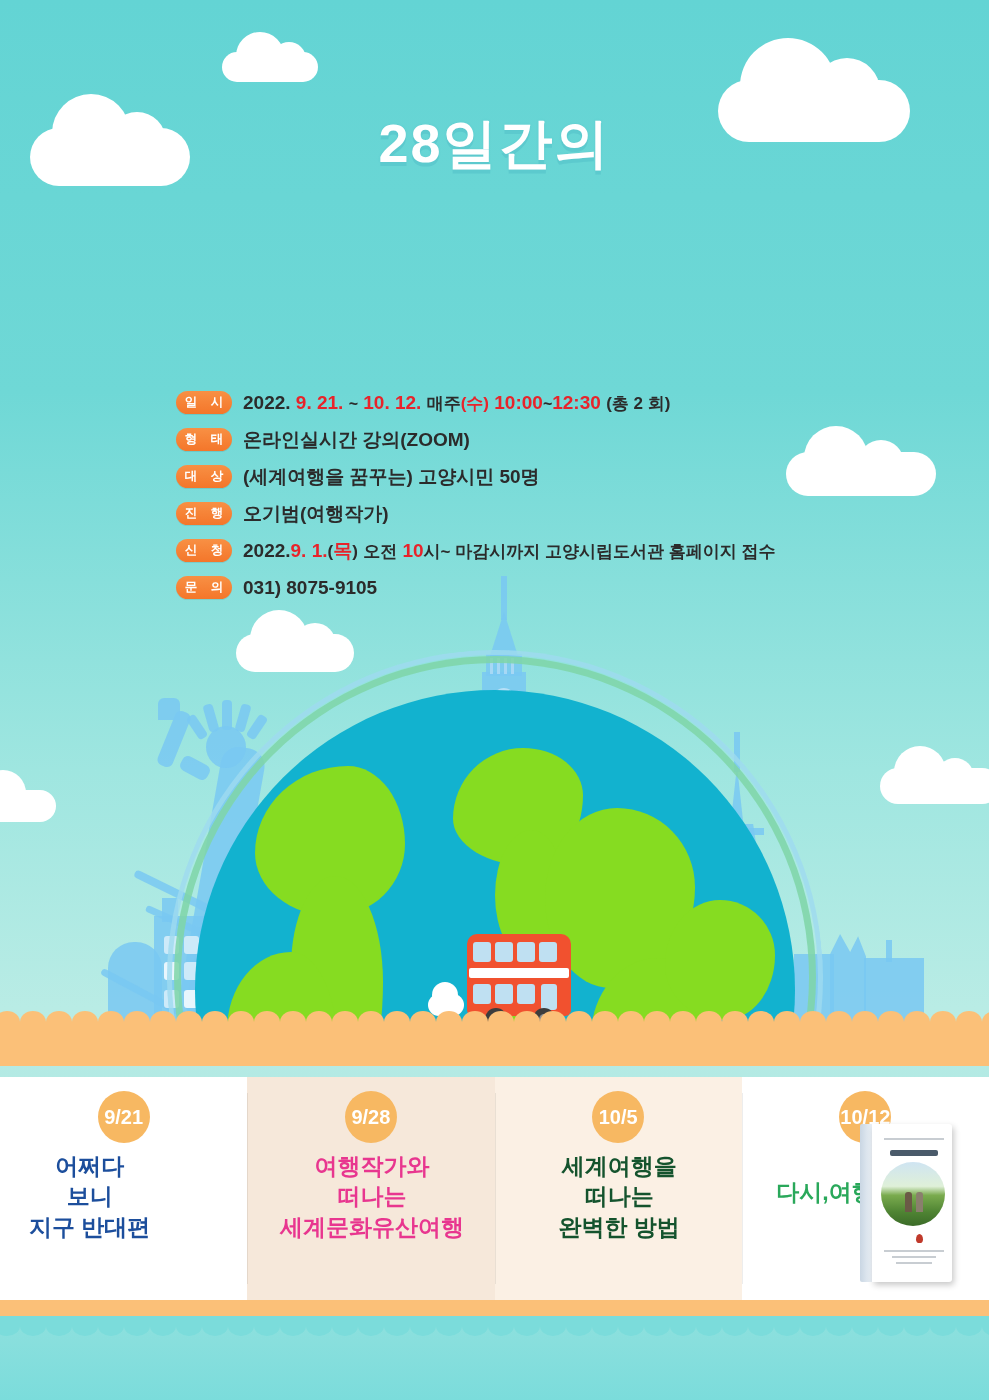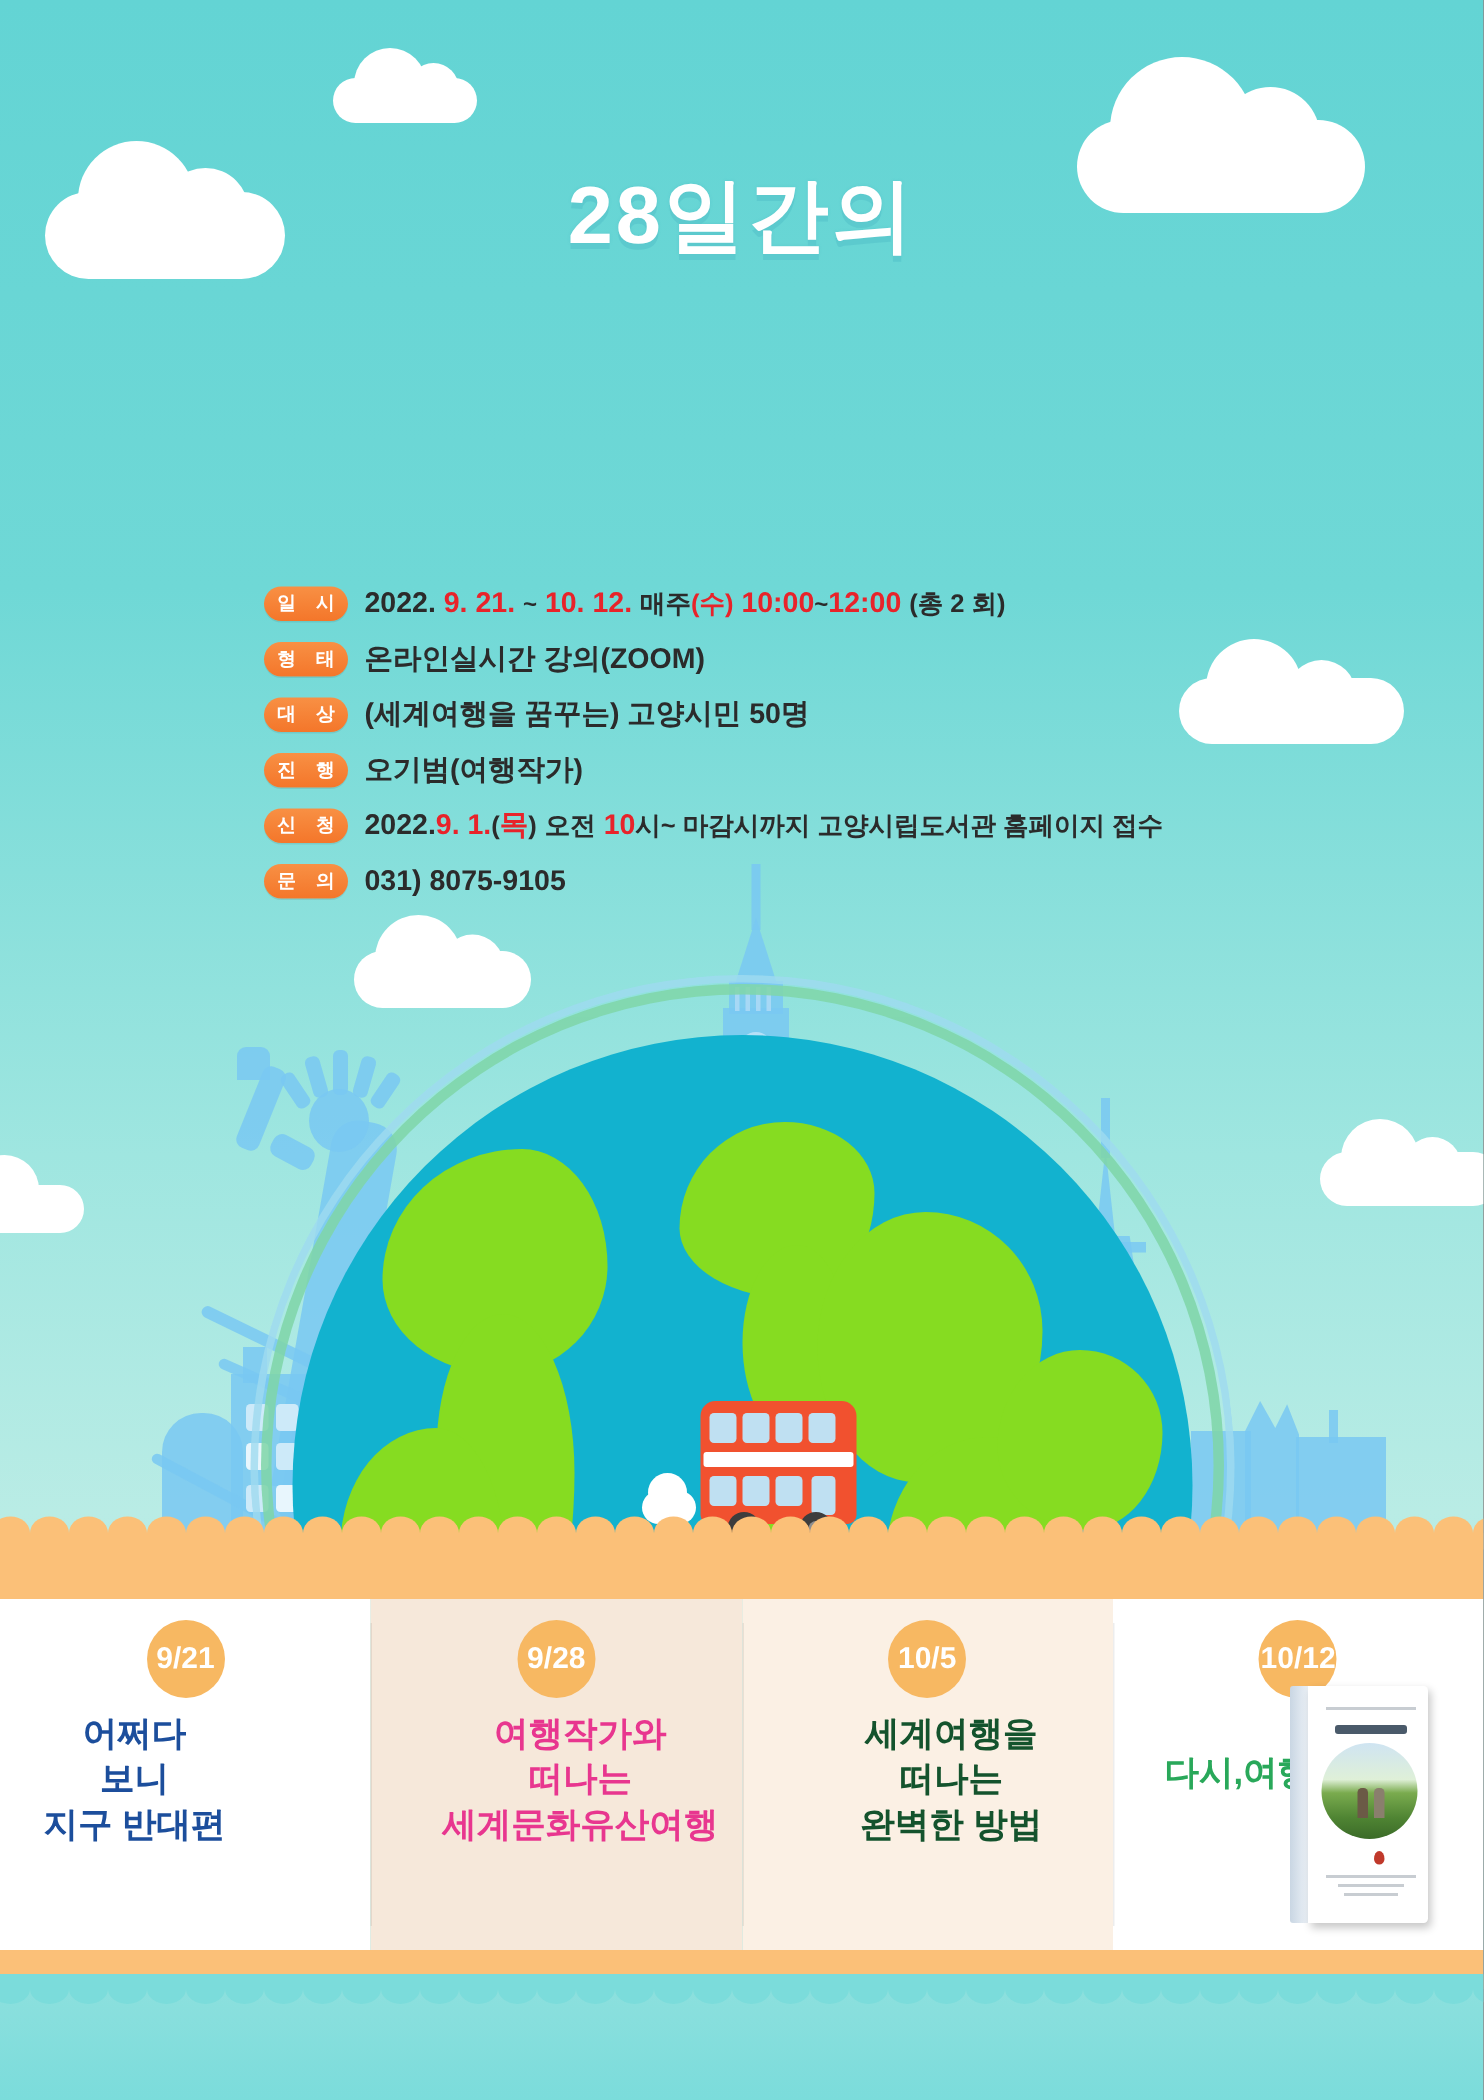--- a/index.html
+++ b/index.html
@@ -76,33 +76,33 @@
     width:646px;height:646px;border-radius:50%;
     border:5px solid #9fdbf0;border-bottom-color:transparent;opacity:.8;
   }
 
   
   #wave-top{position:absolute;left:0;top:1022px;width:989px;height:44px;background:#fbc078;}
   #wave-top .bump{position:absolute;top:-11px;width:26px;height:22px;border-radius:50% 50% 0 0;background:#fbc078;}
 
   
   #cards{position:absolute;left:0;top:1066px;width:989px;height:234px;display:flex;}
-  .card{flex:1;position:relative;}
+  .card{flex:1;position:relative;margin-top:11px;}
   .card.c1{background:#ffffff;}
   .card.c2{background:#f6e8da;}
   .card.c3{background:#fbf0e4;}
   .card.c4{background:#ffffff;}
   .card-divider{position:absolute;left:0;top:16px;bottom:16px;width:1px;background:rgba(0,0,0,.07);}
   .date-circle{
     position:absolute;top:14px;left:50%;transform:translateX(-50%);
     width:52px;height:52px;border-radius:50%;background:#f7b862;
     color:#fff;font-size:20px;font-weight:bold;display:flex;align-items:center;justify-content:center;
   }
   .card-title{
-    position:absolute;left:16px;top:74px;width:100%;text-align:center;
+    position:absolute;left:1px;top:74px;width:100%;text-align:center;
     font-size:23px;font-weight:bold;line-height:1.32;white-space:pre-line;
   }
   .c1 .card-title{color:#1c4e9c;left:-34px;width:100%;}
   .c2 .card-title{color:#e8368f;}
   .c3 .card-title{color:#14532d;}
   .c4 .card-title{color:#29a85a;left:-36px;width:100%;top:100px;}
 
   
   .book{position:absolute;}
   .book .spine{position:absolute;left:0;top:0;width:13px;height:100%;background:linear-gradient(90deg,#c9d6e3,#eef3f8);border-radius:2px 0 0 2px;}
@@ -161,21 +161,21 @@
   </div>
 
   <div id="pretitle">28일간의</div>
 
 
   <div id="info">
     <div class="info-row">
       <div class="pill">일 시</div>
       <div class="info-text">
         <span>2022.</span> <span class="hl">9. 21.</span> <span style="font-size:16px;">~</span> <span class="hl">10. 12.</span>
-        <span class="sm">매주</span><span class="hl sm">(수)</span> <span class="hl">10:00</span><span style="font-size:16px;">~</span><span class="hl">12:00</span>
+        <span class="sm">매주</span><span class="hl sm">(수)</span> <span class="hl">10:00</span><span style="font-size:16px;">~</span><span class="hl">12:30</span>
         <span class="sm">(총 2 회)</span>
       </div>
     </div>
     <div class="info-row">
       <div class="pill">형 태</div>
       <div class="info-text">온라인실시간 강의(ZOOM)</div>
     </div>
     <div class="info-row">
       <div class="pill">대 상</div>
       <div class="info-text">(세계여행을 꿈꾸는) 고양시민 50명</div>

